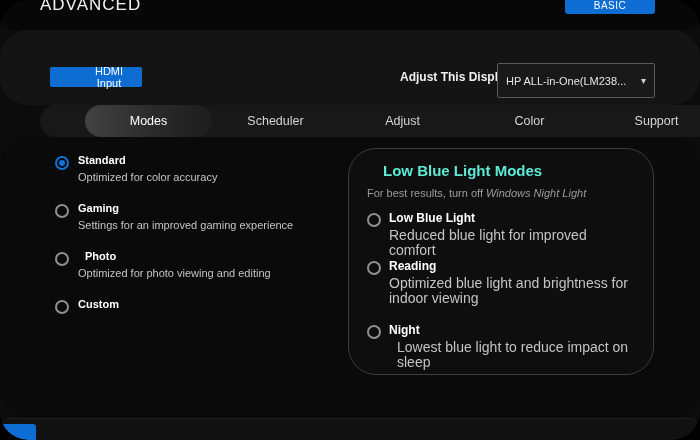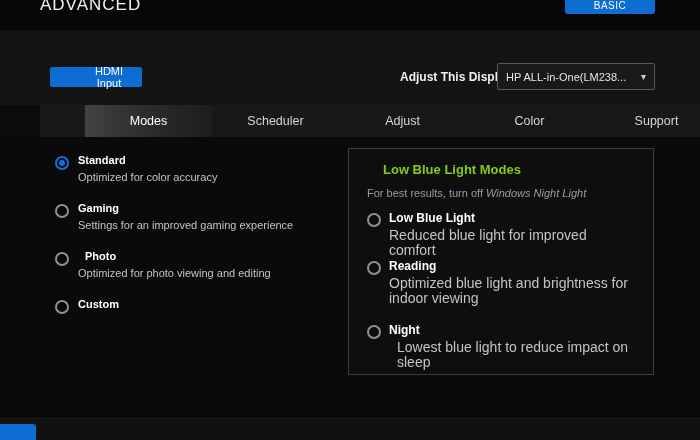--- a/index.html
+++ b/index.html
@@ -1,31 +1,31 @@
 <!DOCTYPE html>
 <html><head>
 <meta charset="utf-8">
 <style>
   html,body{margin:0;padding:0;background:#000;}
-  *{box-sizing:border-box;font-family:"Liberation Sans",sans-serif;}
+  *{box-sizing:border-box;font-family:"Liberation Sans",sans-serif;border-radius:28px;}
   .app{position:relative;width:700px;height:440px;background:#0c0c0c;overflow:hidden;}
 
   
   .topbar{position:absolute;left:0;top:0;width:700px;height:30px;background:#070707;}
   .app-title{position:absolute;left:40px;top:-5px;color:#f2f2f2;font-size:17px;letter-spacing:1px;font-weight:400;}
   .basic-btn{position:absolute;left:565px;top:-9px;width:90px;height:23px;background:#0d6dd3;border:none;
     border-radius:3px;color:#fff;font-size:10px;letter-spacing:.5px;display:flex;align-items:flex-end;
     justify-content:center;padding-bottom:3px;cursor:pointer;}
 
   
   .subheader{position:absolute;left:0;top:30px;width:700px;height:75px;background:#141414;}
   .hdmi-btn{position:absolute;left:50px;top:37px;width:92px;height:20px;background:#0d6dd3;border:none;
     border-radius:2px;color:#fff;font-size:11px;display:flex;align-items:center;justify-content:center;cursor:pointer;padding-left:32px;}
   .adjust-label{position:absolute;left:400px;top:40px;color:#f0f0f0;font-size:12px;font-weight:700;}
-  .display-select{position:absolute;left:497px;top:33px;width:158px;height:27px;background:#191919;
+  .display-select{position:absolute;left:497px;top:33px;width:158px;height:35px;background:#191919;
     border:1px solid #5a5a5a;border-radius:2px;color:#e6e6e6;font-size:11px;display:flex;align-items:center;
     padding:0 8px;cursor:pointer;}
   .display-select .sel-text{flex:1;white-space:nowrap;overflow:hidden;}
   .chevron{color:#d0d0d0;font-size:10px;margin-left:4px;}
 
   
   .tabbar{position:absolute;left:0;top:105px;width:700px;height:32px;background:#181818;margin-left:40px;}
   .tab{position:absolute;top:0;height:32px;width:127px;color:#d5d5d5;font-size:12.5px;display:flex;
     align-items:center;justify-content:center;cursor:pointer;}
   .tab.selected{background:linear-gradient(90deg,#424242 0%,#2a2a2a 55%,#1d1d1d 100%);color:#ffffff;}
@@ -34,21 +34,21 @@
   .content{position:absolute;left:0;top:137px;width:700px;height:281px;background:#0a0a0a;}
 
   .radio{position:absolute;width:14px;height:14px;border:2px solid #909090;border-radius:50%;cursor:pointer;}
   .radio.selected{border-color:#1272d9;}
   .radio.selected::after{content:"";position:absolute;left:2px;top:2px;width:6px;height:6px;border-radius:50%;background:#1272d9;}
 
   .mode-label{position:absolute;color:#ffffff;font-size:11px;font-weight:700;}
   .mode-desc{position:absolute;color:#c4c4c4;font-size:11px;}
 
   .panel{position:absolute;left:348px;top:11px;width:306px;height:227px;border:1px solid #3d3d3d;background:#0e0e0e;}
-  .panel-title{position:absolute;left:18px;top:13px;color:#84cc16;font-size:13px;font-weight:600;padding-left:16px;}
+  .panel-title{position:absolute;left:18px;top:13px;color:#5eead4;font-size:15px;font-weight:600;padding-left:16px;}
   .panel-sub{position:absolute;left:18px;top:38px;color:#9c9c9c;font-size:11px;}
   .panel-sub .it{font-style:italic;}
   .opt-label{position:absolute;color:#ffffff;font-size:12px;font-weight:700;}
   .opt-desc{position:absolute;color:#c4c4c4;font-size:14px;width:242px;line-height:15px;}
 
   
   .footer{position:absolute;left:0;top:418px;width:700px;height:22px;background:#111111;border-top:1px solid #1d1d1d;}
   .blue-corner{position:absolute;left:0;bottom:0;width:36px;height:16px;background:#0d6dd3;border-radius:0 3px 0 0;}
 </style>
 </head>

